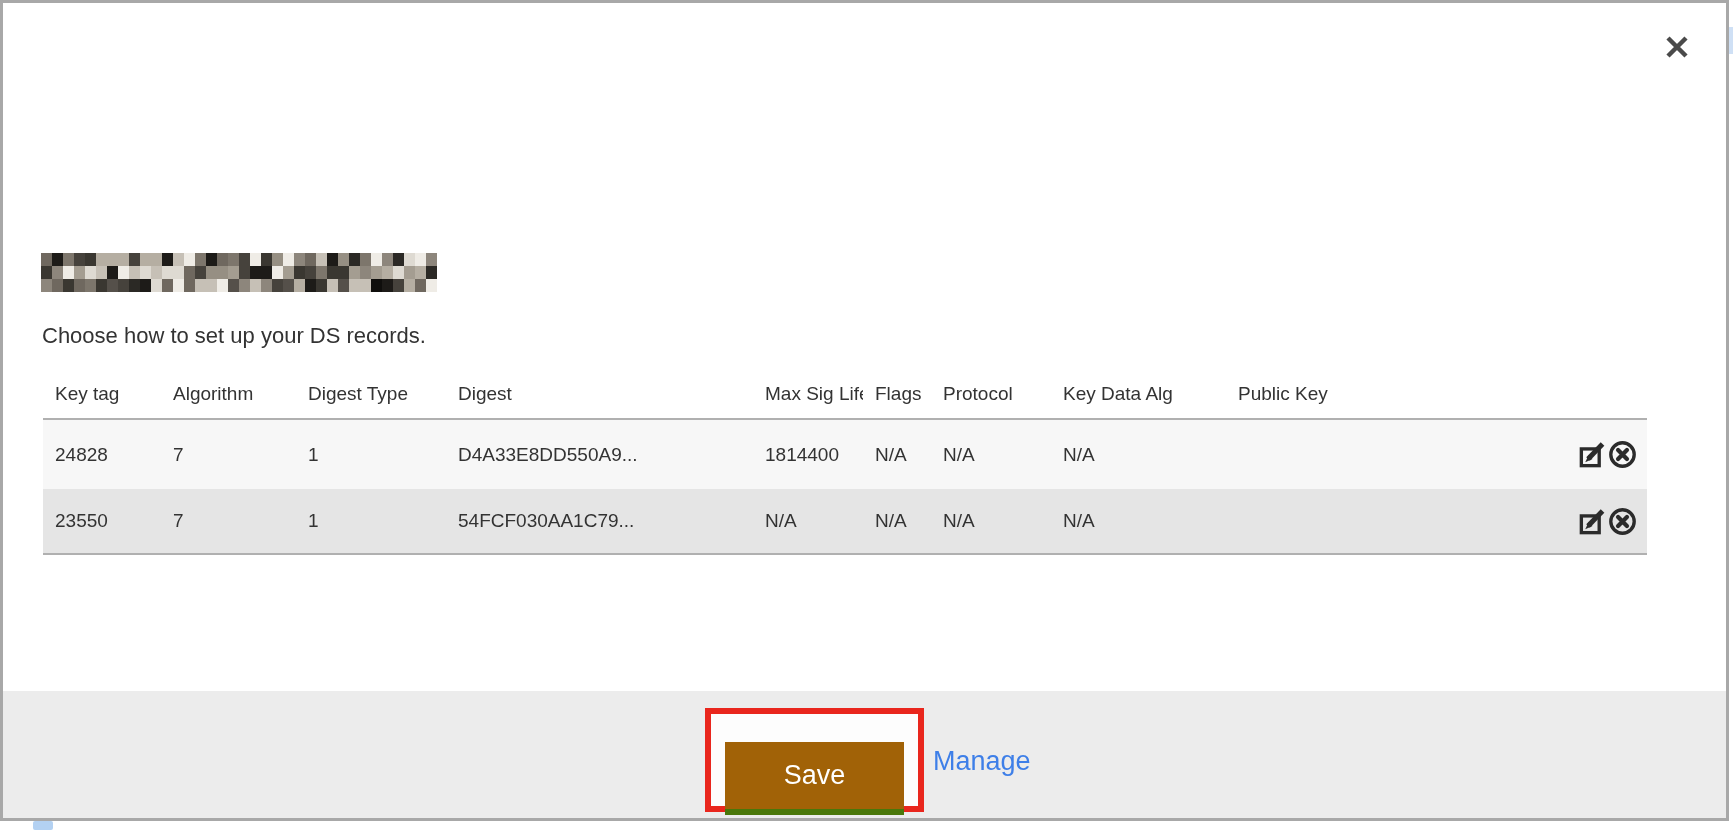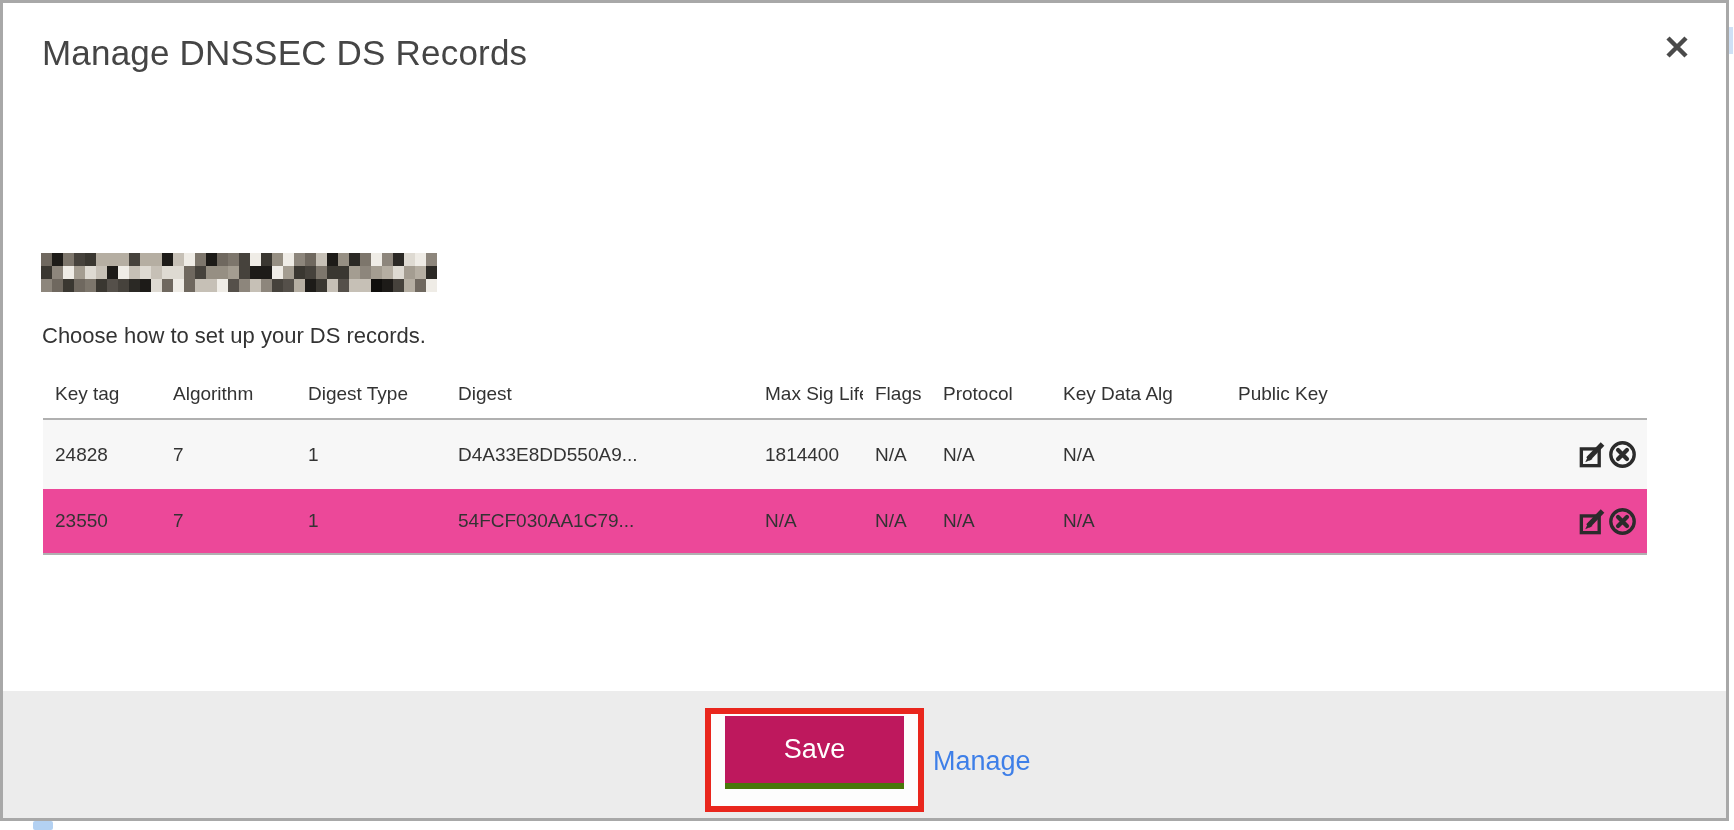--- a/index.html
+++ b/index.html
@@ -59,21 +59,21 @@
     font-weight: 400; text-align: left; padding: 0 0 0 12px;
     height: 50px; vertical-align: middle; border-bottom: 2px solid #b0b0b0;
     white-space: nowrap; overflow: hidden;
   }
   .ds-table td {
     padding: 0 0 0 12px; vertical-align: middle;
     white-space: nowrap; overflow: hidden;
   }
   .ds-table tr.row-odd  { background: #f7f7f7; margin-top: 16px; }
   .ds-table tr.row-odd  td { height: 70px; }
-  .ds-table tr.row-even { background: #ec4899; }
+  .ds-table tr.row-even { background: #e5e5e5; }
   .ds-table tr.row-even td { height: 65px; border-bottom: 2px solid #b0b0b0; }
   .actions-cell { text-align: right; padding-right: 10px !important; }
   .icon-btn {
     background: none; border: none; padding: 0; cursor: pointer;
     vertical-align: middle; line-height: 0;
   }
   .icon-btn + .icon-btn { margin-left: 1px; }
 
   .add-ds-btn {
     position: absolute; left: 45px; top: 572px; width: 233px; height: 50px;
@@ -85,40 +85,39 @@
   .modal-footer {
     position: absolute; left: 0; bottom: 0; width: 1723px; height: 127px;
     background: #ececec;
   }
   .annotation-box {
     position: absolute; left: 702px; top: 705px; width: 219px; height: 104px;
     border: 6px solid #e9261d; background: #fdfdfd;
     display: flex; justify-content: center;
   }
   .save-btn {
-    margin-top: 2px; width: 179px; height: 73px;
-    background: #be185d; border: none; border-bottom: 6px solid #49770a;
+    margin-top: 28px; width: 179px; height: 73px;
+    background: #a16207; border: none; border-bottom: 6px solid #49770a;
     color: #ffffff; font-size: 27px; font-family: inherit; cursor: pointer;
   }
   .cancel-link {
     position: absolute; left: 930px; top: 743px;
     font-size: 27px; color: #3e7fe8; text-decoration: none; cursor: pointer;
   }
 </style>
 </head>
 <body>
 
 <div class="stage">
 
   <div class="behind-glyph-bottom"></div>
   <div class="behind-sliver-right"></div>
 
   <div class="modal">
 
-    <h1 class="modal-title">Manage DNSSEC DS Records</h1>
 
     <button class="close-btn" aria-label="Close">
       <span style="line-height:0;">
         <svg width="26" height="26" viewBox="0 0 26 26">
           <path d="M4 4 L22 22 M22 4 L4 22" stroke="#4a4a4a" stroke-width="4.5" fill="none"></path>
         </svg>
       </span>
     </button>
 
     <div class="domain-mosaic" aria-label="redacted domain name">

